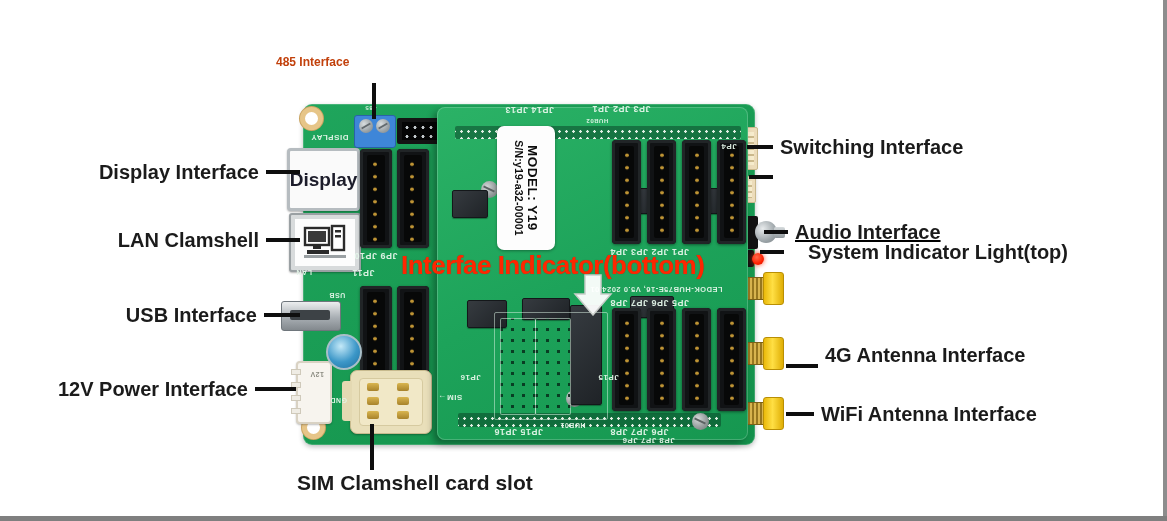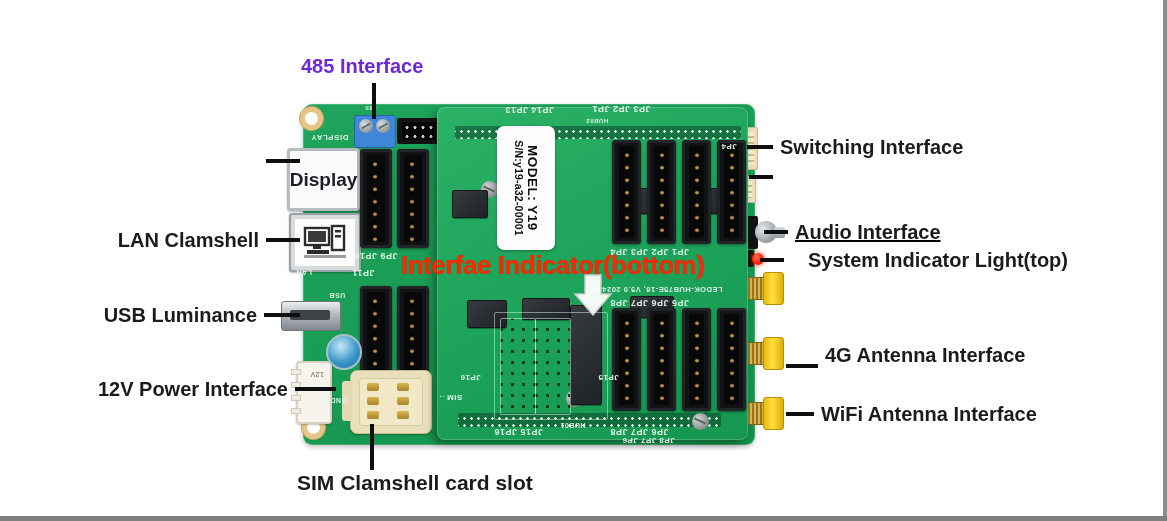--- a/index.html
+++ b/index.html
@@ -106,21 +106,21 @@
   
   .netind{position:absolute;left:401px;top:250px;font-weight:bold;font-size:26px;letter-spacing:-.5px;
     color:#ff2600;z-index:7;white-space:nowrap;text-shadow:0 0 1px rgba(120,0,0,.4);}
   .down-arrow{position:absolute;left:572px;top:274px;z-index:6;}
 
   
   .co{position:absolute;display:flex;align-items:center;gap:7px;z-index:10;white-space:nowrap;}
   .co .txt{font-weight:bold;font-size:20px;color:#1b1b1b;line-height:26px;}
   .co .hline{height:4px;background:#0e0e0e;}
   .vline{position:absolute;width:4px;background:#0e0e0e;z-index:10;}
-  .co-top{position:absolute;left:301px;top:55px;font-weight:bold;font-size:20px;color:#6d28d9;z-index:10;white-space:nowrap;}
+  .co-top{position:absolute;left:276px;top:55px;font-weight:bold;font-size:12px;color:#c2410c;z-index:10;white-space:nowrap;}
   .co-bottom{position:absolute;left:297px;top:471px;font-weight:bold;font-size:21px;color:#1b1b1b;z-index:10;white-space:nowrap;}
 
   .silkbox{position:absolute;border:1px solid rgba(222,243,230,.5);border-radius:2px;}
 </style>
 </head>
 <body>
 
 <div class="stage">
 
   <div class="main-board"></div>
@@ -257,50 +257,51 @@
   <div class="down-arrow">
     <svg width="42" height="42" viewBox="0 0 42 42">
       <polygon points="13,1 29,1 29,20 39,20 21,41 3,20 13,20" fill="rgba(255,255,255,0.95)" stroke="#c9cdc9" stroke-width="1.5"></polygon>
     </svg>
   </div>
 
   <div class="co-top">485 Interface</div>
   <div class="vline" style="left:372px;top:83px;height:36px;"></div>
 
   <div class="co" style="right:867px;top:159px;">
+    <span class="txt">Display Interface</span>
     <span class="hline" style="width:34px;"></span>
   </div>
   <div class="co" style="right:867px;top:227px;">
     <span class="txt">LAN Clamshell</span>
     <span class="hline" style="width:34px;"></span>
   </div>
   <div class="co" style="right:867px;top:302px;">
-    <span class="txt">USB Luminance</span>
+    <span class="txt">USB Interface</span>
     <span class="hline" style="width:36px;"></span>
   </div>
-  <div class="co" style="right:831px;top:376px;">
+  <div class="co" style="right:871px;top:376px;">
     <span class="txt">12V Power Interface</span>
     <span class="hline" style="width:41px;"></span>
   </div>
 
   <div class="vline" style="left:370px;top:424px;height:46px;"></div>
   <div class="co-bottom">SIM Clamshell card slot</div>
 
   <div class="co" style="left:747px;top:134px;">
     <span class="hline" style="width:26px;"></span>
     <span class="txt">Switching Interface</span>
   </div>
   <div class="co" style="left:749px;top:175px;">
     <span class="hline" style="width:24px;"></span>
   </div>
   <div class="co" style="left:764px;top:219px;text-decoration:underline;">
     <span class="hline" style="width:24px;"></span>
     <span class="txt">Audio Interface</span>
   </div>
-  <div class="co" style="left:760px;top:247px;gap:24px;">
+  <div class="co" style="left:760px;top:239px;gap:24px;">
     <span class="hline" style="width:24px;"></span>
     <span class="txt">System Indicator Light(top)</span>
   </div>
   <div class="co" style="left:786px;top:342px;align-items:flex-end;">
     <span class="hline" style="width:32px;"></span>
     <span class="txt">4G Antenna Interface</span>
   </div>
   <div class="co" style="left:786px;top:401px;gap:7px;">
     <span class="hline" style="width:28px;"></span>
     <span class="txt">WiFi Antenna Interface</span>

